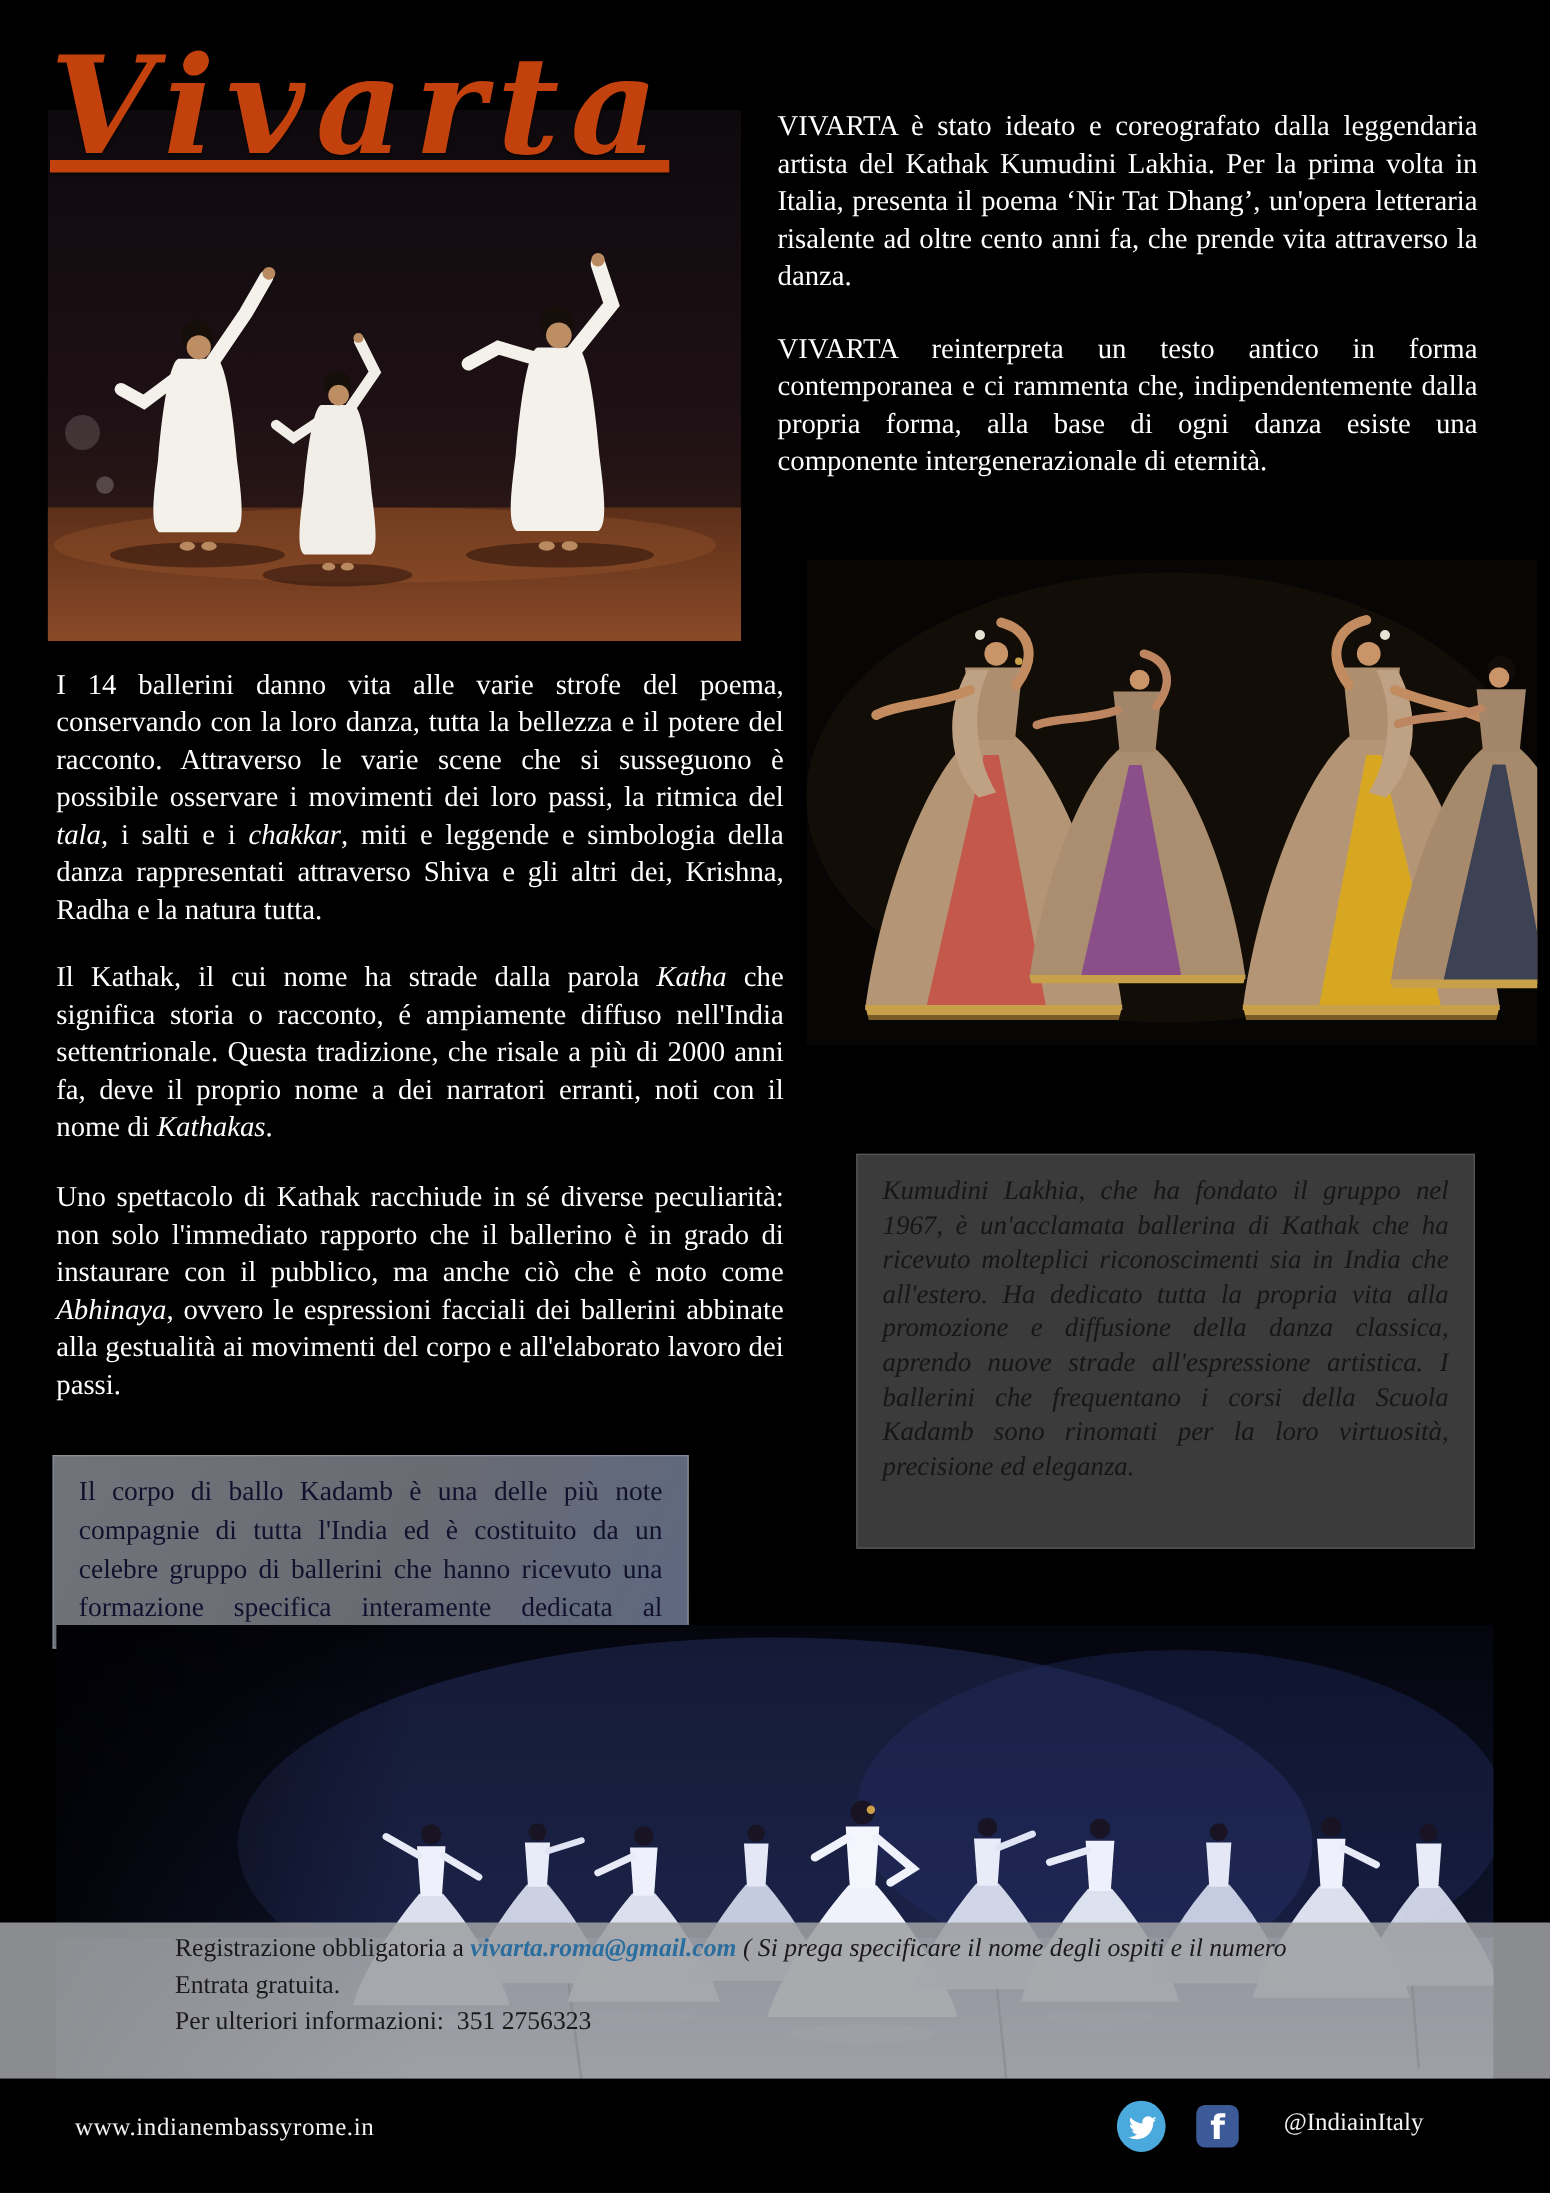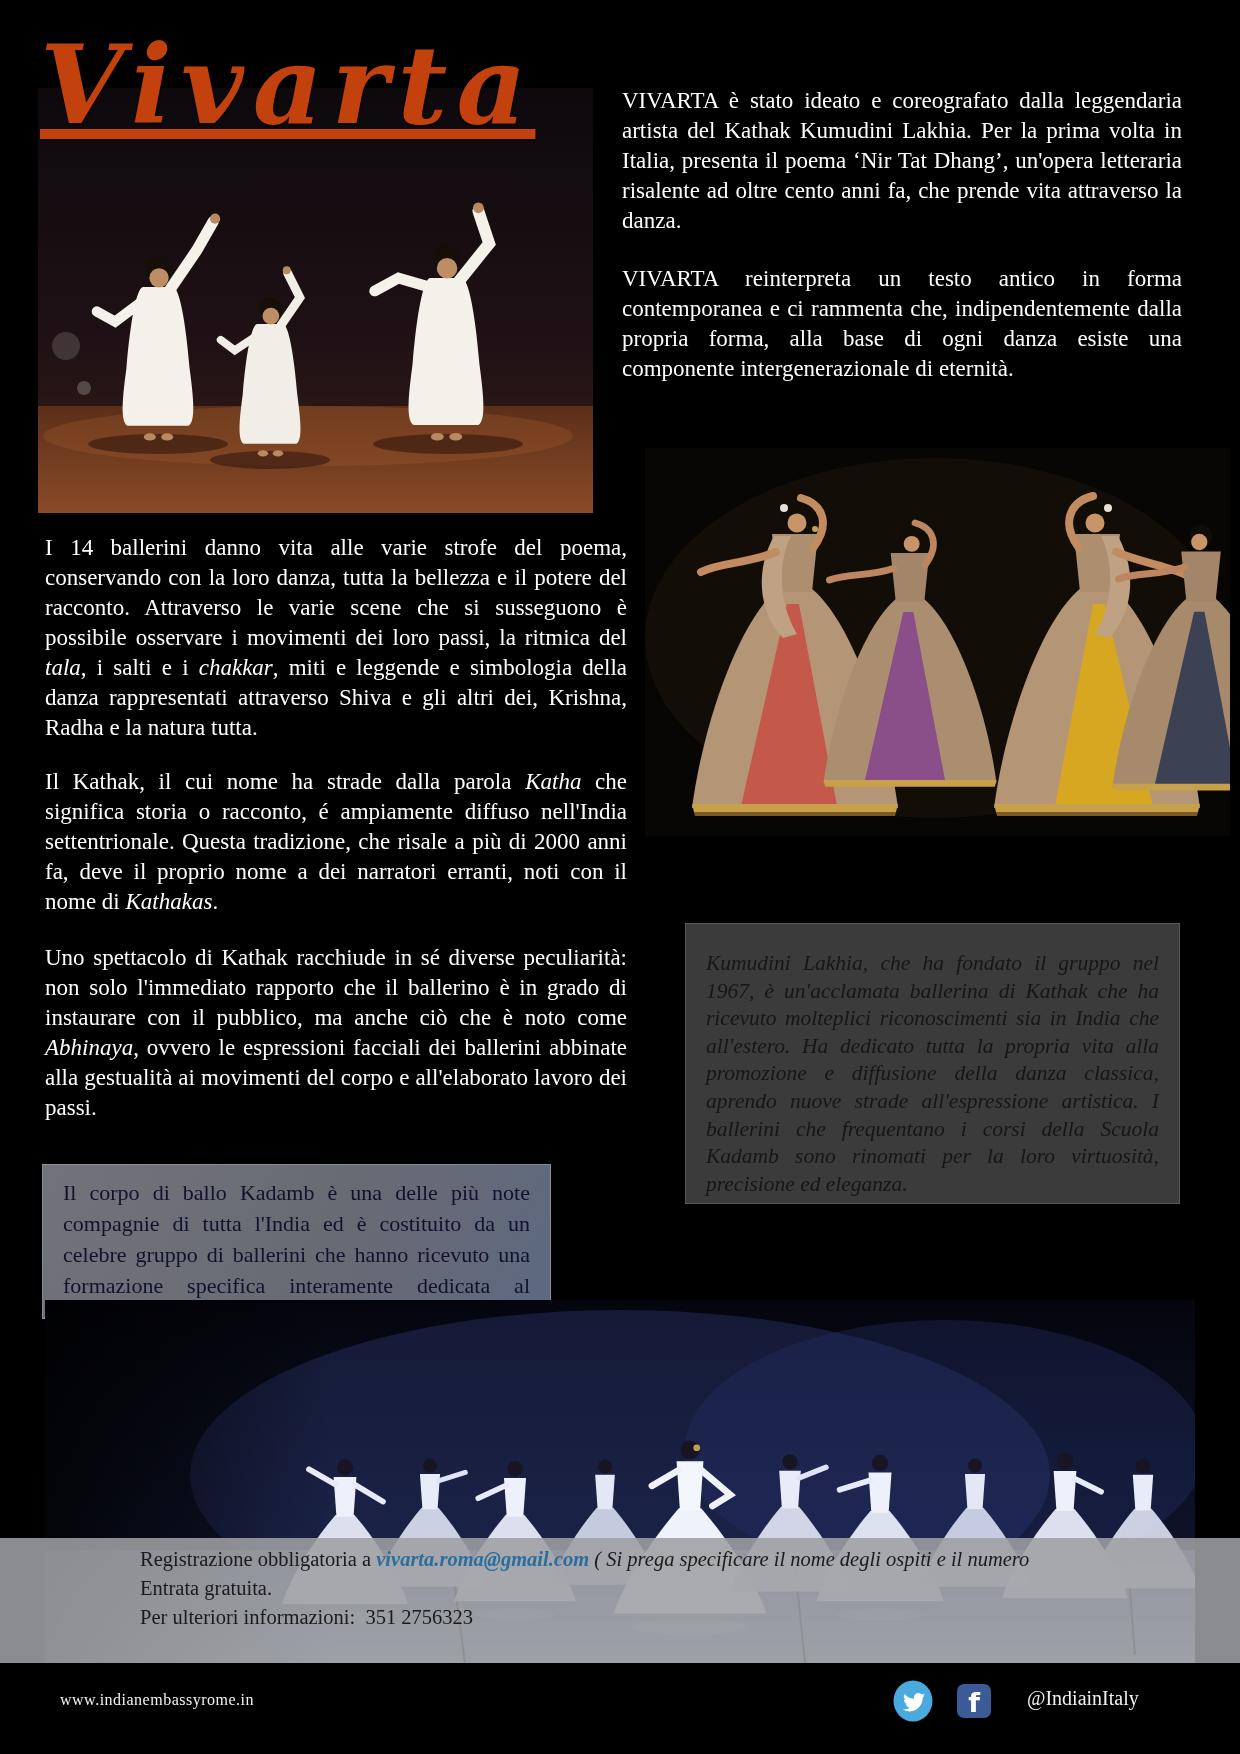--- a/index.html
+++ b/index.html
@@ -7,36 +7,36 @@
         font-family:"Liberation Serif", serif;margin:0 auto;}
   .abs{position:absolute;}
   .photo{position:absolute;overflow:hidden;line-height:0;}
   .logo{position:absolute;left:40px;top:26px;width:520px;
         font-family:"DejaVu Serif", serif;font-style:italic;font-weight:bold;
         font-size:108px;letter-spacing:9px;line-height:1.1;z-index:6;
         text-shadow:0 2px 2px rgba(0,0,0,.6);}
   .whitecol{color:#ffffff;text-align:justify;font-size:23px;line-height:30px;}
   .whitecol p{margin:0 0 28px 0;}
   .it{font-style:italic;}
-  .graybox1{position:absolute;left:685px;top:923px;width:495px;height:281px;
+  .graybox1{position:absolute;left:685px;top:923px;width:495px;height:316px;
         background:#3b3b3b;border:1px solid #585858;box-sizing:border-box;
         color:#161616;font-style:italic;font-size:21.5px;line-height:27.6px;
-        text-align:justify;padding:26px 20px;}
+        text-align:justify;padding:15px 20px;}
   .graybox2{position:absolute;left:42px;top:1164px;width:509px;height:155px;
         background:linear-gradient(115deg,#72737a 0%,#696b73 55%,#5d6880 100%);
         border:1px solid rgba(200,205,215,.35);box-sizing:border-box;
         color:#11112d;font-size:22px;line-height:31px;text-align:justify;
         padding:12px 20px;}
   .footerbar{position:absolute;left:0;top:1538px;width:1240px;height:125px;
         background:rgba(158,159,163,.88);color:#1a1a1a;font-size:20.5px;
         line-height:29px;box-sizing:border-box;padding:7px 40px 0 140px;z-index:5;}
   .footerbar .ln{white-space:nowrap;}
   .email{color:#2b6d9d;font-weight:bold;font-style:italic;text-decoration:none;}
   .bottombar{position:absolute;left:0;top:1663px;width:1240px;height:91px;background:#000;z-index:7;}
-  .website{position:absolute;left:60px;top:28px;color:#f2f2f2;font-size:16px;letter-spacing:.5px;}
+  .website{position:absolute;left:60px;top:28px;color:#f2f2f2;font-size:20px;letter-spacing:.5px;}
   .handle{position:absolute;left:1027px;top:24px;color:#f2f2f2;font-size:20px;}
   .sicon{position:absolute;cursor:pointer;}
   .tw{left:893px;top:17px;width:40px;height:42px;}
   .fb{left:957px;top:21px;width:34px;height:34px;border-radius:7px;
       display:flex;align-items:flex-end;justify-content:center;}
   .fb span{color:#fff;font-family:"DejaVu Sans", sans-serif;font-weight:bold;
       font-size:27px;line-height:30px;}
 </style>
 </head>
 <body>

